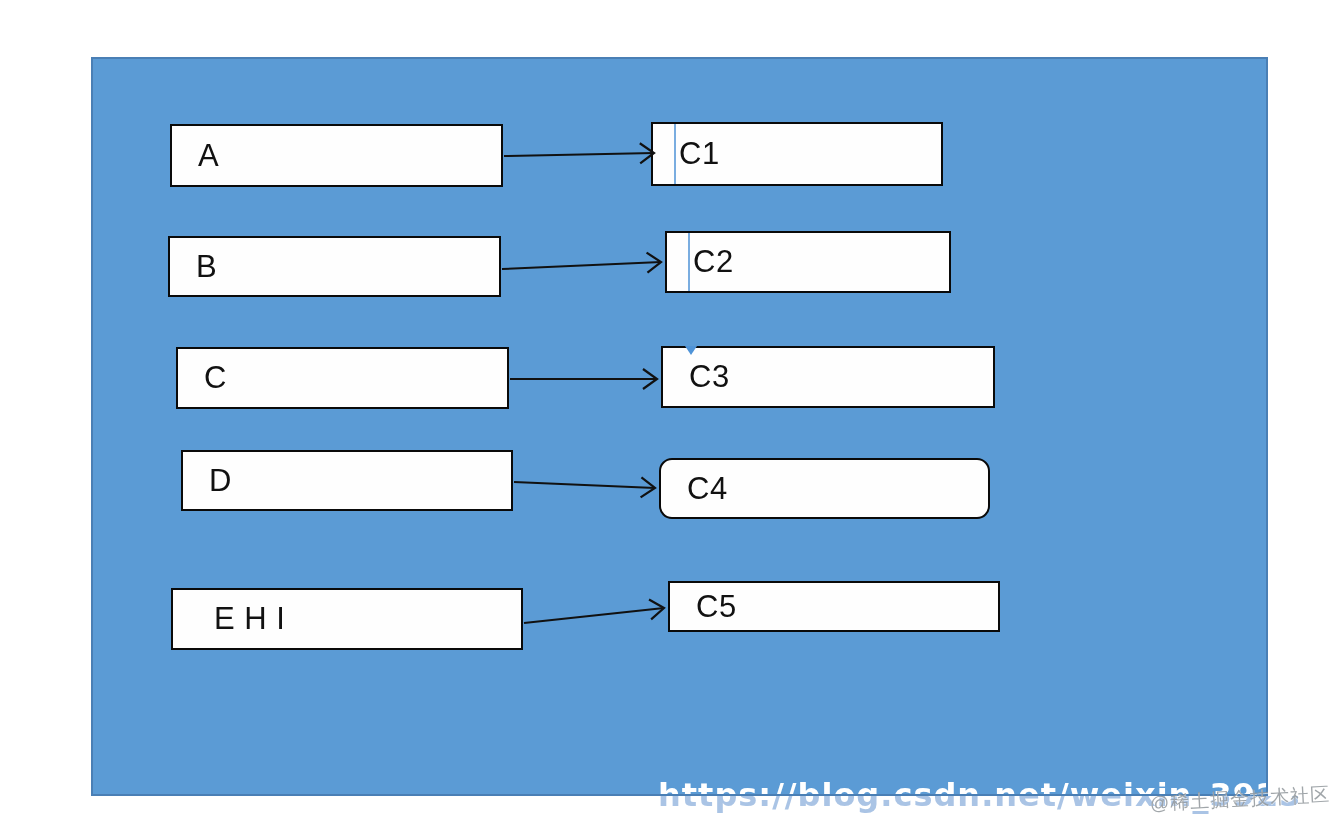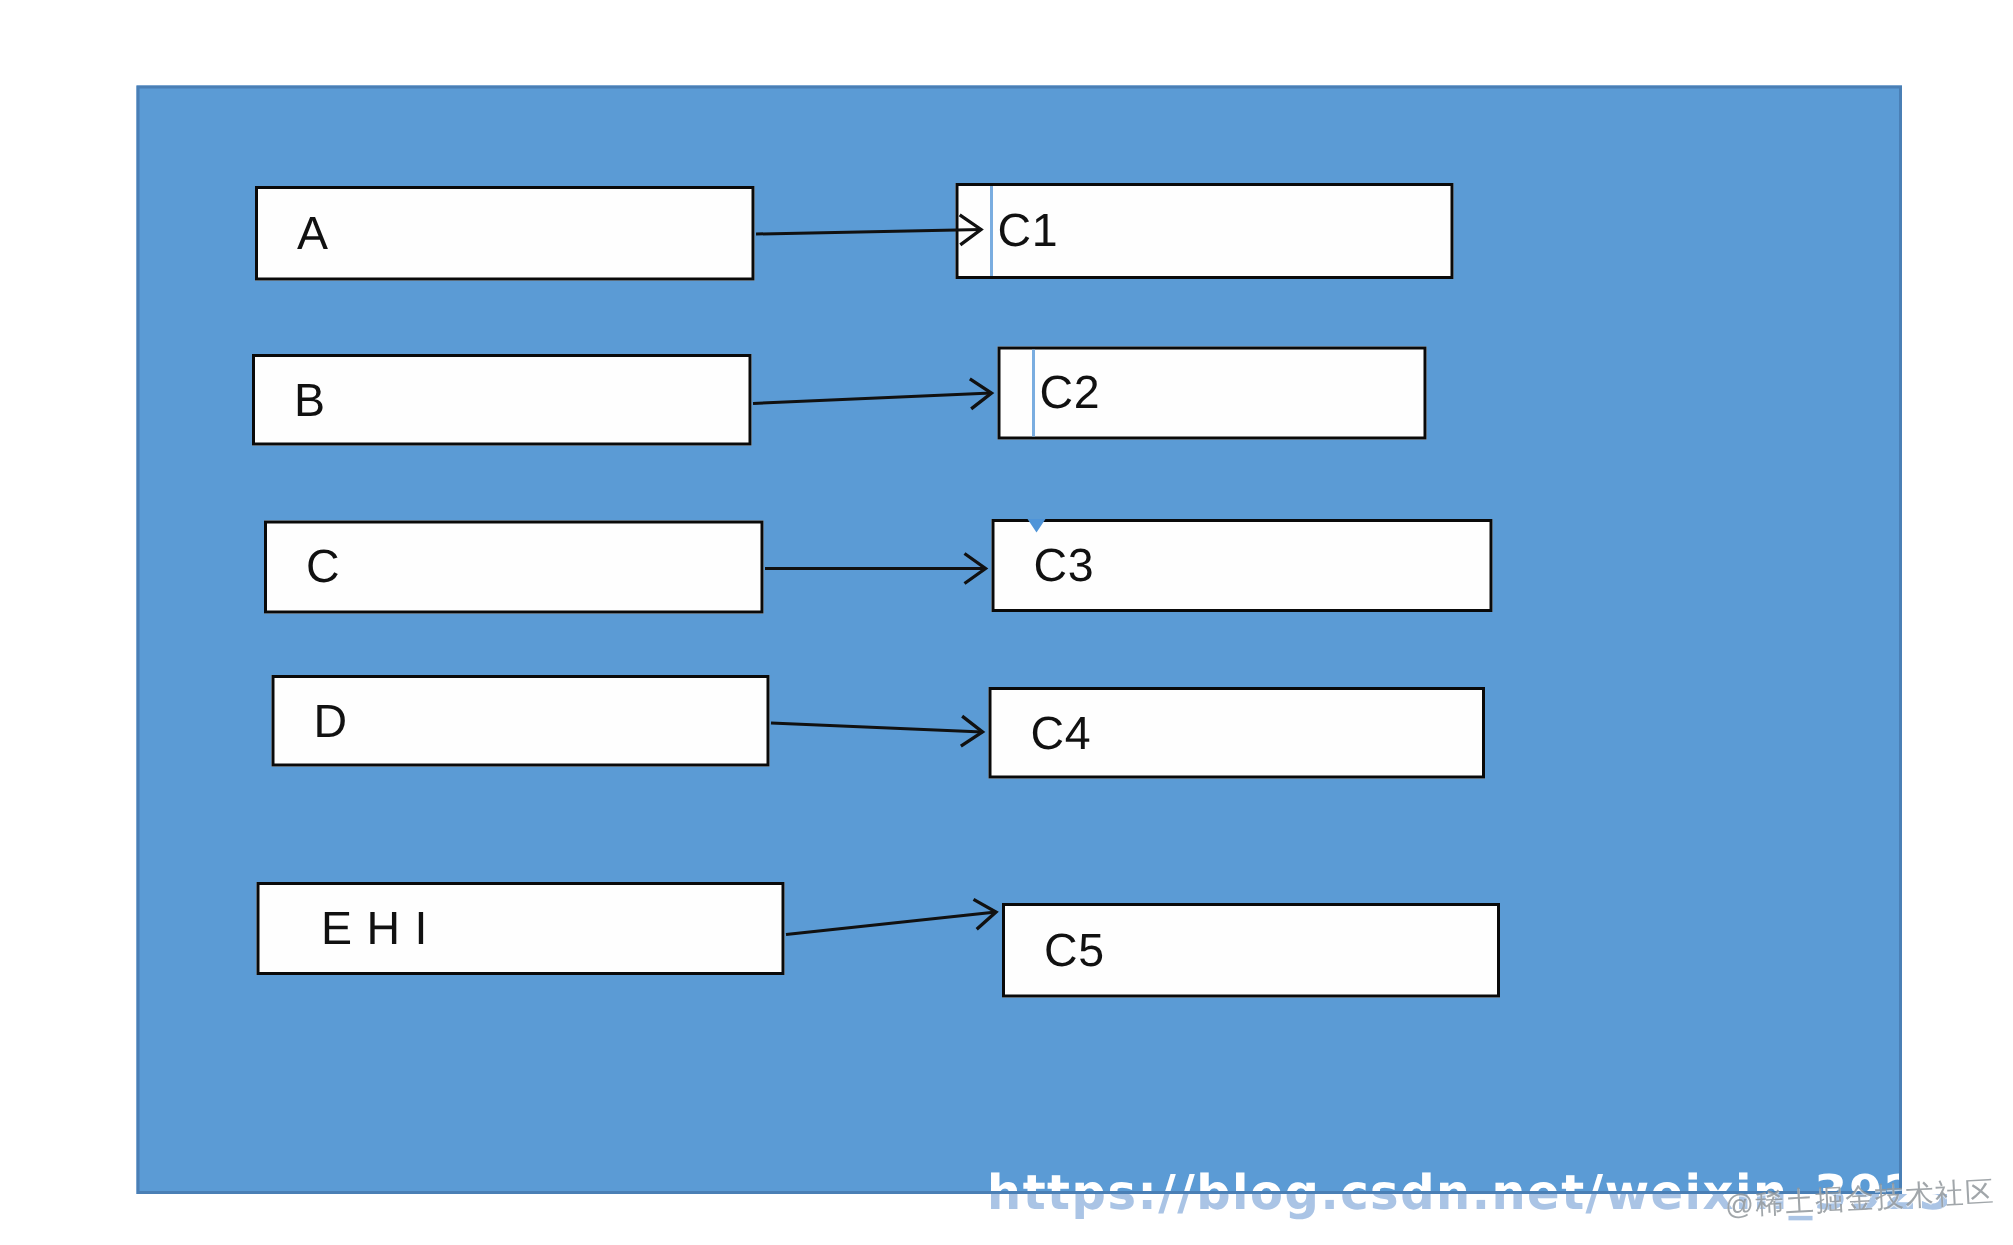--- a/index.html
+++ b/index.html
@@ -39,25 +39,25 @@
     color: #111111;
     letter-spacing: 0.5px;
   }
 
   .box-a   { left: 77px;  top: 65px;  width: 333px; height: 63px; }
   .box-b   { left: 75px;  top: 177px; width: 333px; height: 61px; }
   .box-c   { left: 83px;  top: 288px; width: 333px; height: 62px; }
   .box-d   { left: 88px;  top: 391px; width: 332px; height: 61px; }
   .box-ehi { left: 78px;  top: 529px; width: 352px; height: 62px; padding-left: 41px; }
 
-  .box-c1  { left: 544px; top: 63px;  width: 332px; height: 64px; }
+  .box-c1  { left: 558px; top: 63px;  width: 292px; height: 64px; }
   .box-c2  { left: 572px; top: 172px; width: 286px; height: 62px; }
   .box-c3  { left: 568px; top: 287px; width: 334px; height: 62px; text-align: center; }
-  .box-c4  { left: 566px; top: 399px; width: 331px; height: 61px; }
-  .box-c5  { left: 575px; top: 522px; width: 332px; height: 63px; margin-top: 21px; }
+  .box-c4  { left: 566px; top: 399px; width: 331px; height: 61px; border-radius: 13px; }
+  .box-c5  { left: 575px; top: 522px; width: 332px; height: 51px; }
 
   
   .text-cursor {
     position: absolute;
     left: 21px;
     top: 0;
     bottom: 0;
     width: 2px;
     background: #7aade0;
   }

